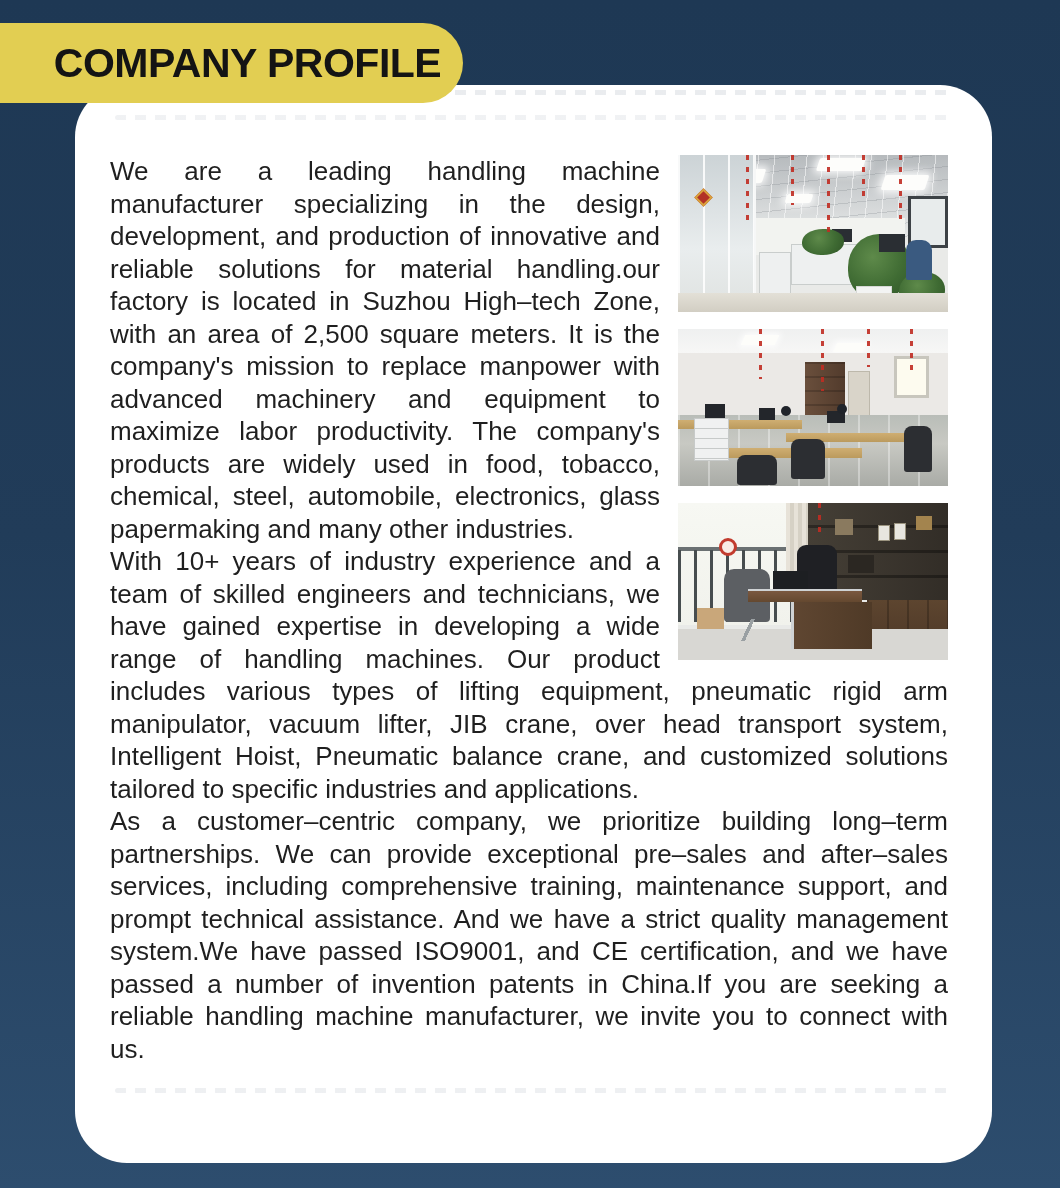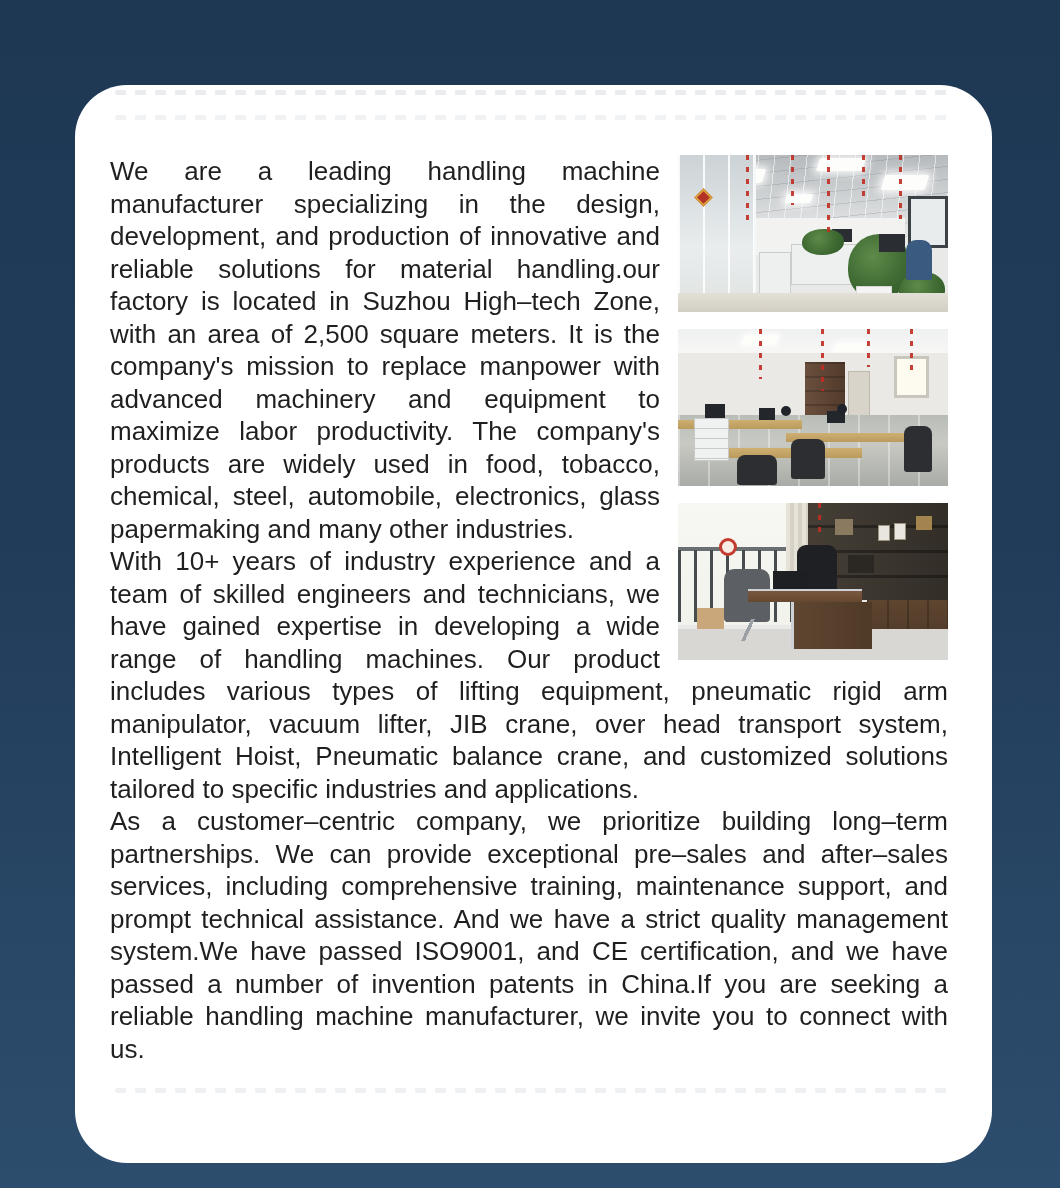--- a/index.html
+++ b/index.html
@@ -132,20 +132,23 @@
       repeating-linear-gradient(115deg,rgba(255,255,255,.55) 0 6px,transparent 6px 26px),
       linear-gradient(180deg,#dedddArgba,#d2d1cd);
     background-color:#d8d7d3;}
   .p3-box{position:absolute;left:7%;top:67%;width:10%;height:13%;background:#c9a77a;}
 </style>
 </head>
 <body>
 
 <div class="page">
 
+  <div class="banner">
+    <span>COMPANY PROFILE</span>
+  </div>
 
   <div class="card">
     <div class="texture t1"></div>
     <div class="texture t2"></div>
     <div class="texture t3"></div>
 
     <div class="content">
 
       <div class="photos">
 

